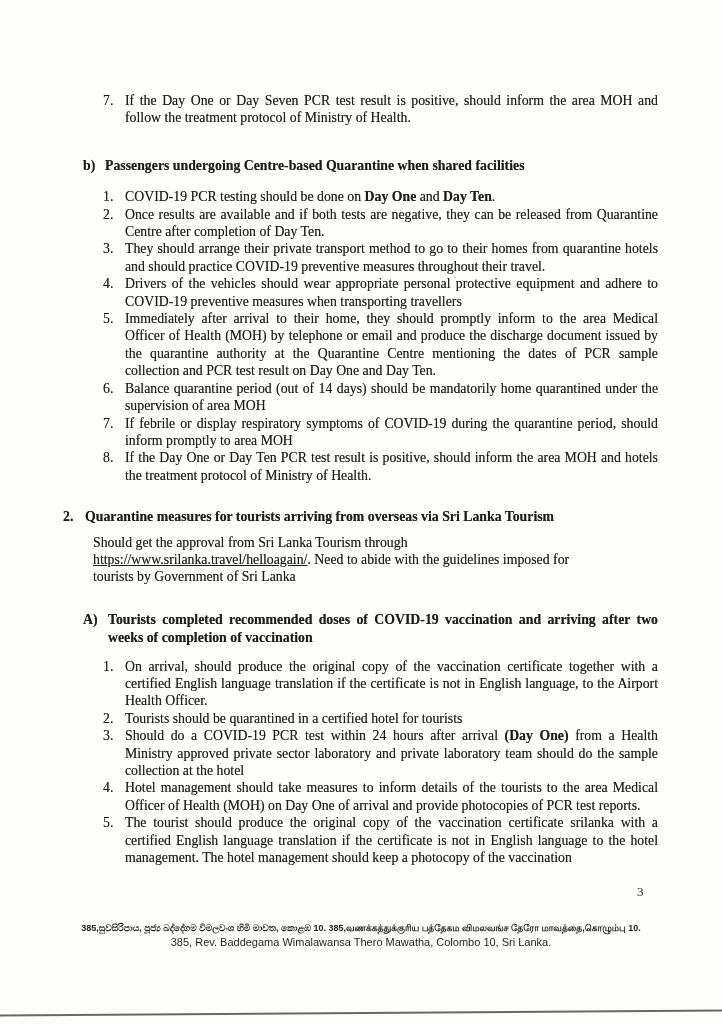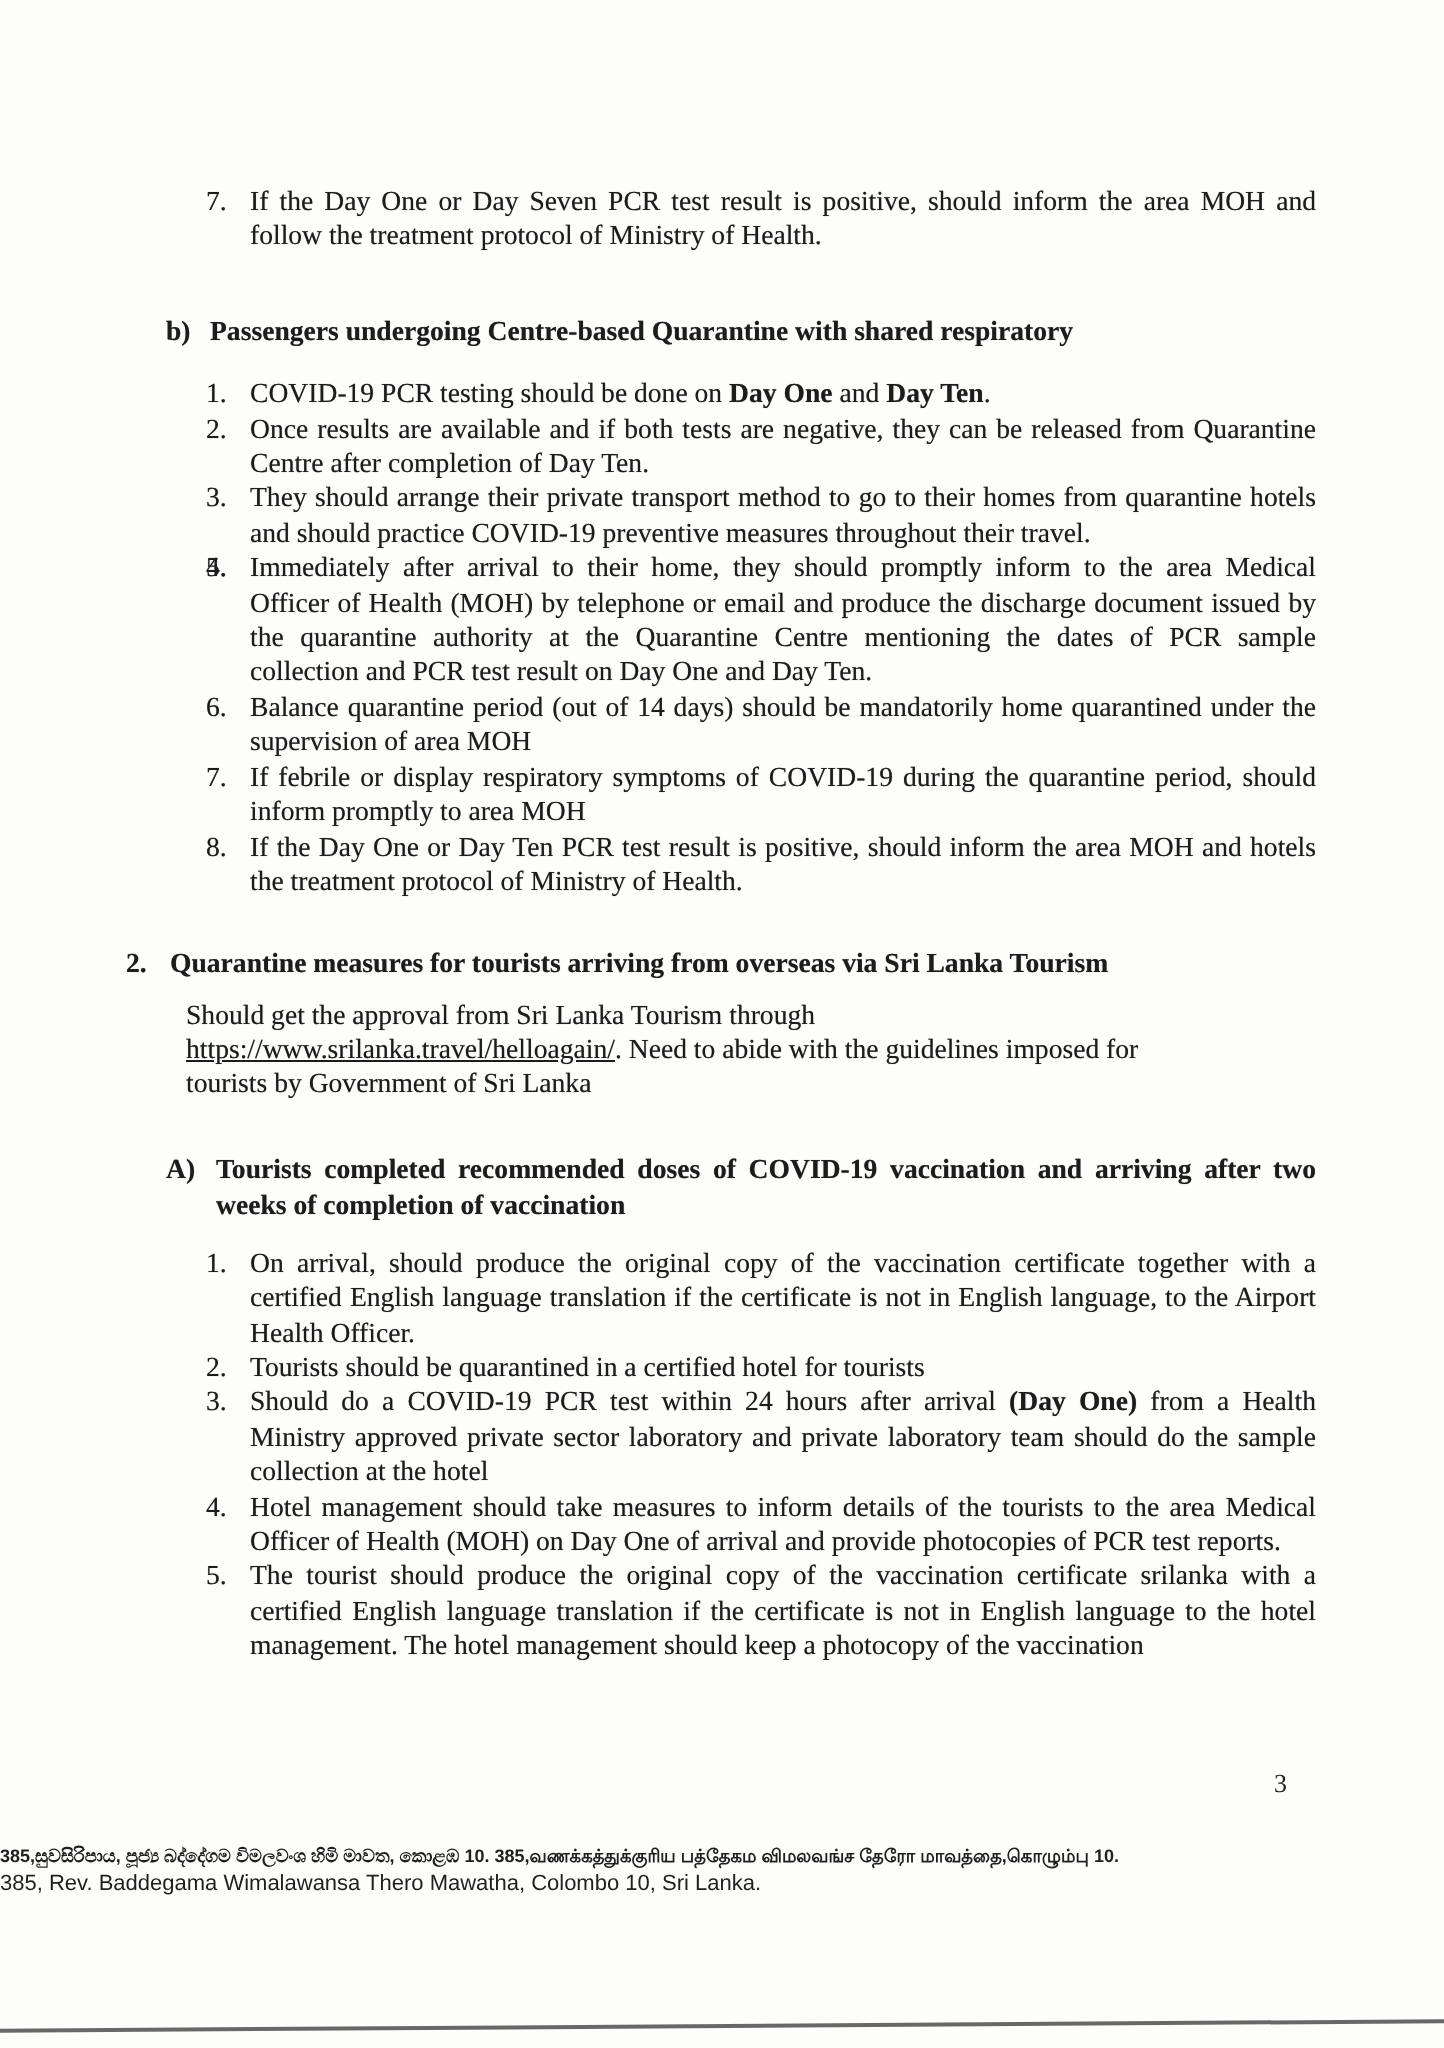--- a/index.html
+++ b/index.html
@@ -21,21 +21,21 @@
   .list-b{margin-top:14px;}
   .h-main{font-weight:bold;position:relative;padding-left:22px;margin-top:24px;}
   .h-main .lbl{position:absolute;left:0;top:0;}
   .para{margin-left:30px;width:502px;line-height:17px;margin-top:8px;}
   .para a{color:inherit;}
   .h-A{font-weight:bold;margin-left:20px;position:relative;padding-left:25px;margin-top:26px;text-align:justify;line-height:18.5px;}
   .h-A .lbl{position:absolute;left:0;top:0;}
   .list-A{margin-top:10px;}
   .page-num{position:absolute;left:637px;top:884px;font-size:13px;font-family:"Liberation Serif",serif;color:#222;}
   .footer{
-    position:absolute;left:0;top:921px;width:722px;
+    position:absolute;left:0;top:921px;width:722px;text-align:center;
     font-family:"Liberation Sans",sans-serif;color:#1f1f1f;line-height:14px;
   }
   .footer .f1{font-size:9px;font-weight:600;}
   .footer .f2{font-size:11px;font-weight:400;}
   .scan-edge{
     position:absolute;left:-4px;top:1012px;width:732px;height:1.6px;
     background:#4d4d4d;transform:rotate(-0.38deg);opacity:.85;
   }
   b{font-weight:bold;}
 </style>
@@ -47,38 +47,39 @@
 
     <div class="list">
       <div class="li">
         <span class="num">7.</span>
         <span>If the Day One or Day Seven PCR test result is positive, should inform the area MOH and follow the treatment protocol of Ministry of Health.</span>
       </div>
     </div>
 
     <div class="h-sub">
       <span class="lbl">b)</span>
-      <span>Passengers undergoing Centre-based Quarantine with shared respiratory</span>
+      <span>Passengers undergoing Centre-based Quarantine when shared facilities</span>
     </div>
 
     <div class="list list-b">
       <div class="li">
         <span class="num">1.</span>
         <span><span>COVID-19 PCR testing should be done on </span><b>Day One</b><span> and </span><b>Day Ten</b><span>.</span></span>
       </div>
       <div class="li">
         <span class="num">2.</span>
         <span>Once results are available and if both tests are negative, they can be released from Quarantine Centre after completion of Day Ten.</span>
       </div>
       <div class="li">
         <span class="num">3.</span>
         <span>They should arrange their private transport method to go to their homes from quarantine hotels and should practice COVID-19 preventive measures throughout their travel.</span>
       </div>
       <div class="li">
         <span class="num">4.</span>
+        <span>Drivers of the vehicles should wear appropriate personal protective equipment and adhere to COVID-19 preventive measures when transporting travellers</span>
       </div>
       <div class="li">
         <span class="num">5.</span>
         <span>Immediately after arrival to their home, they should promptly inform to the area Medical Officer of Health (MOH) by telephone or email and produce the discharge document issued by the quarantine authority at the Quarantine Centre mentioning the dates of PCR sample collection and PCR test result on Day One and Day Ten.</span>
       </div>
       <div class="li">
         <span class="num">6.</span>
         <span>Balance quarantine period (out of 14 days) should be mandatorily home quarantined under the supervision of area MOH</span>
       </div>
       <div class="li">

